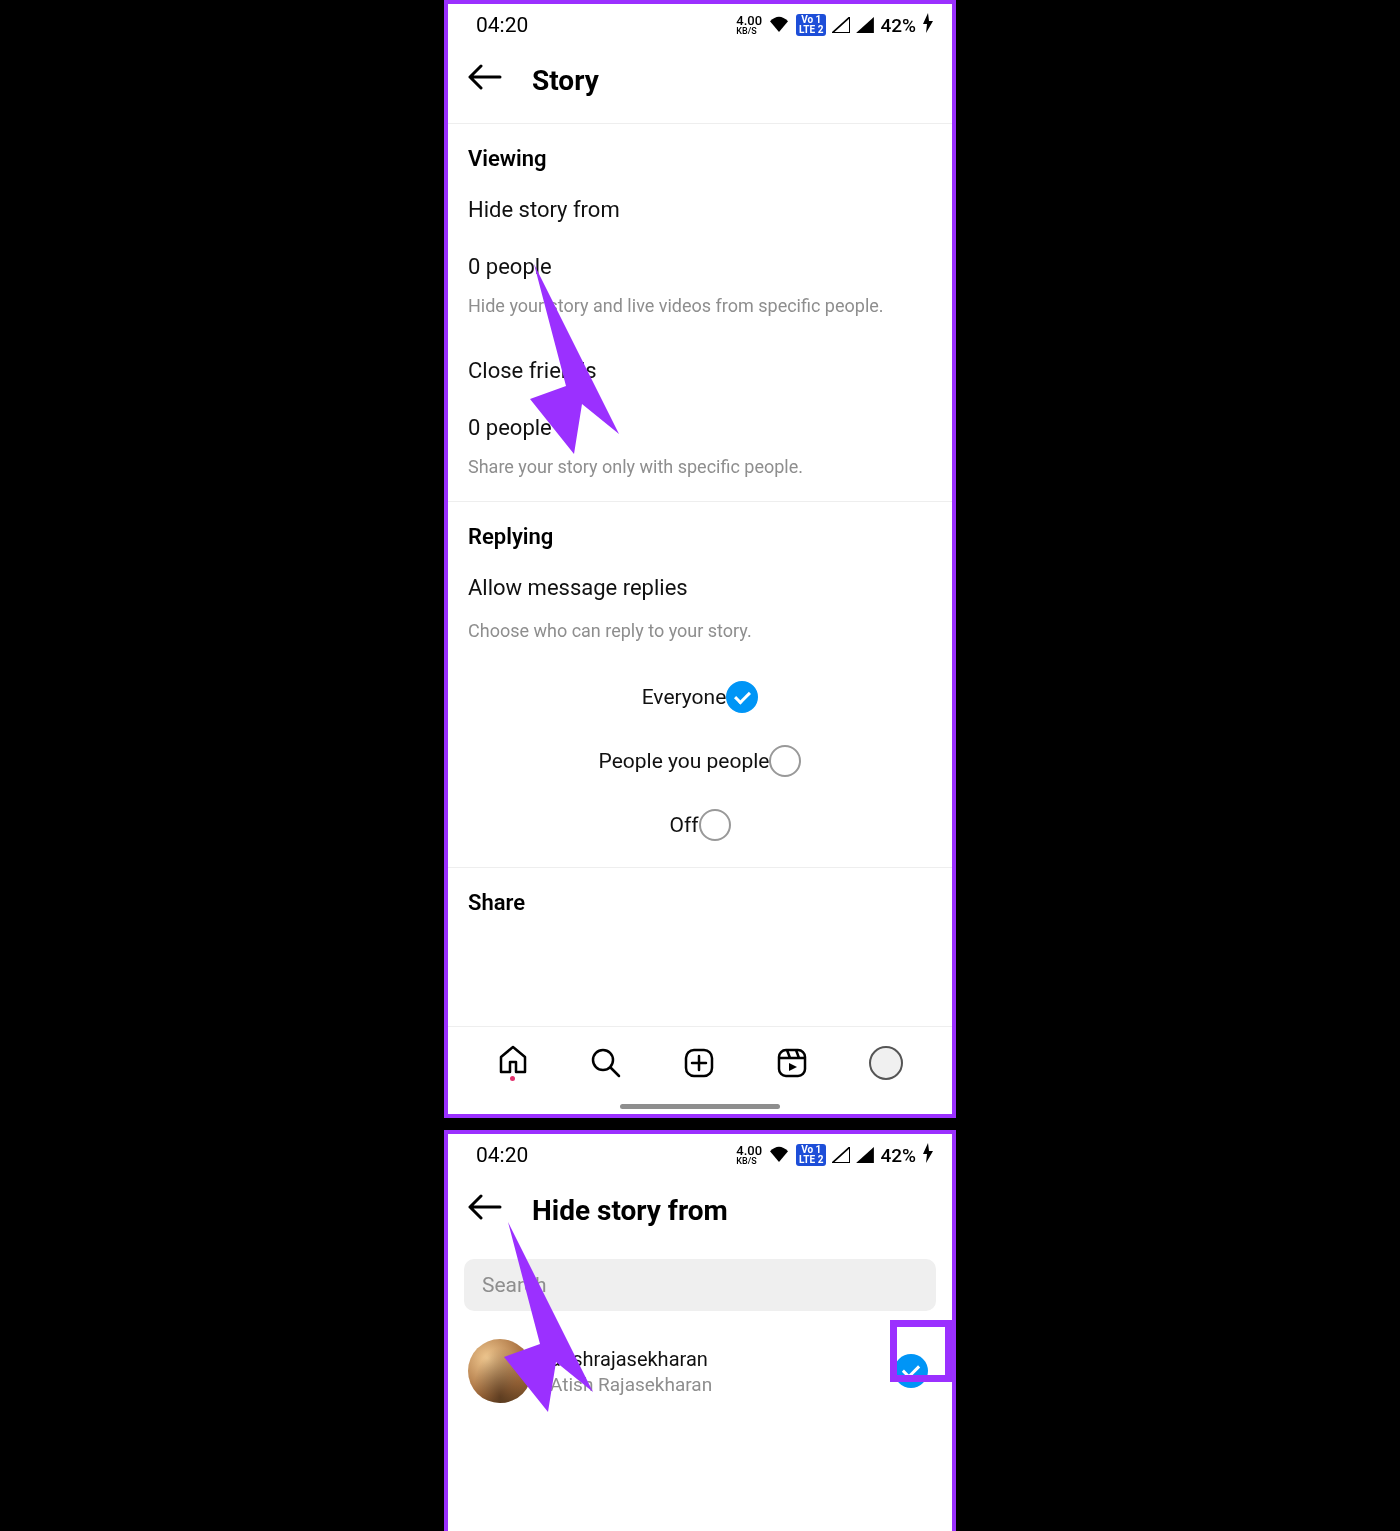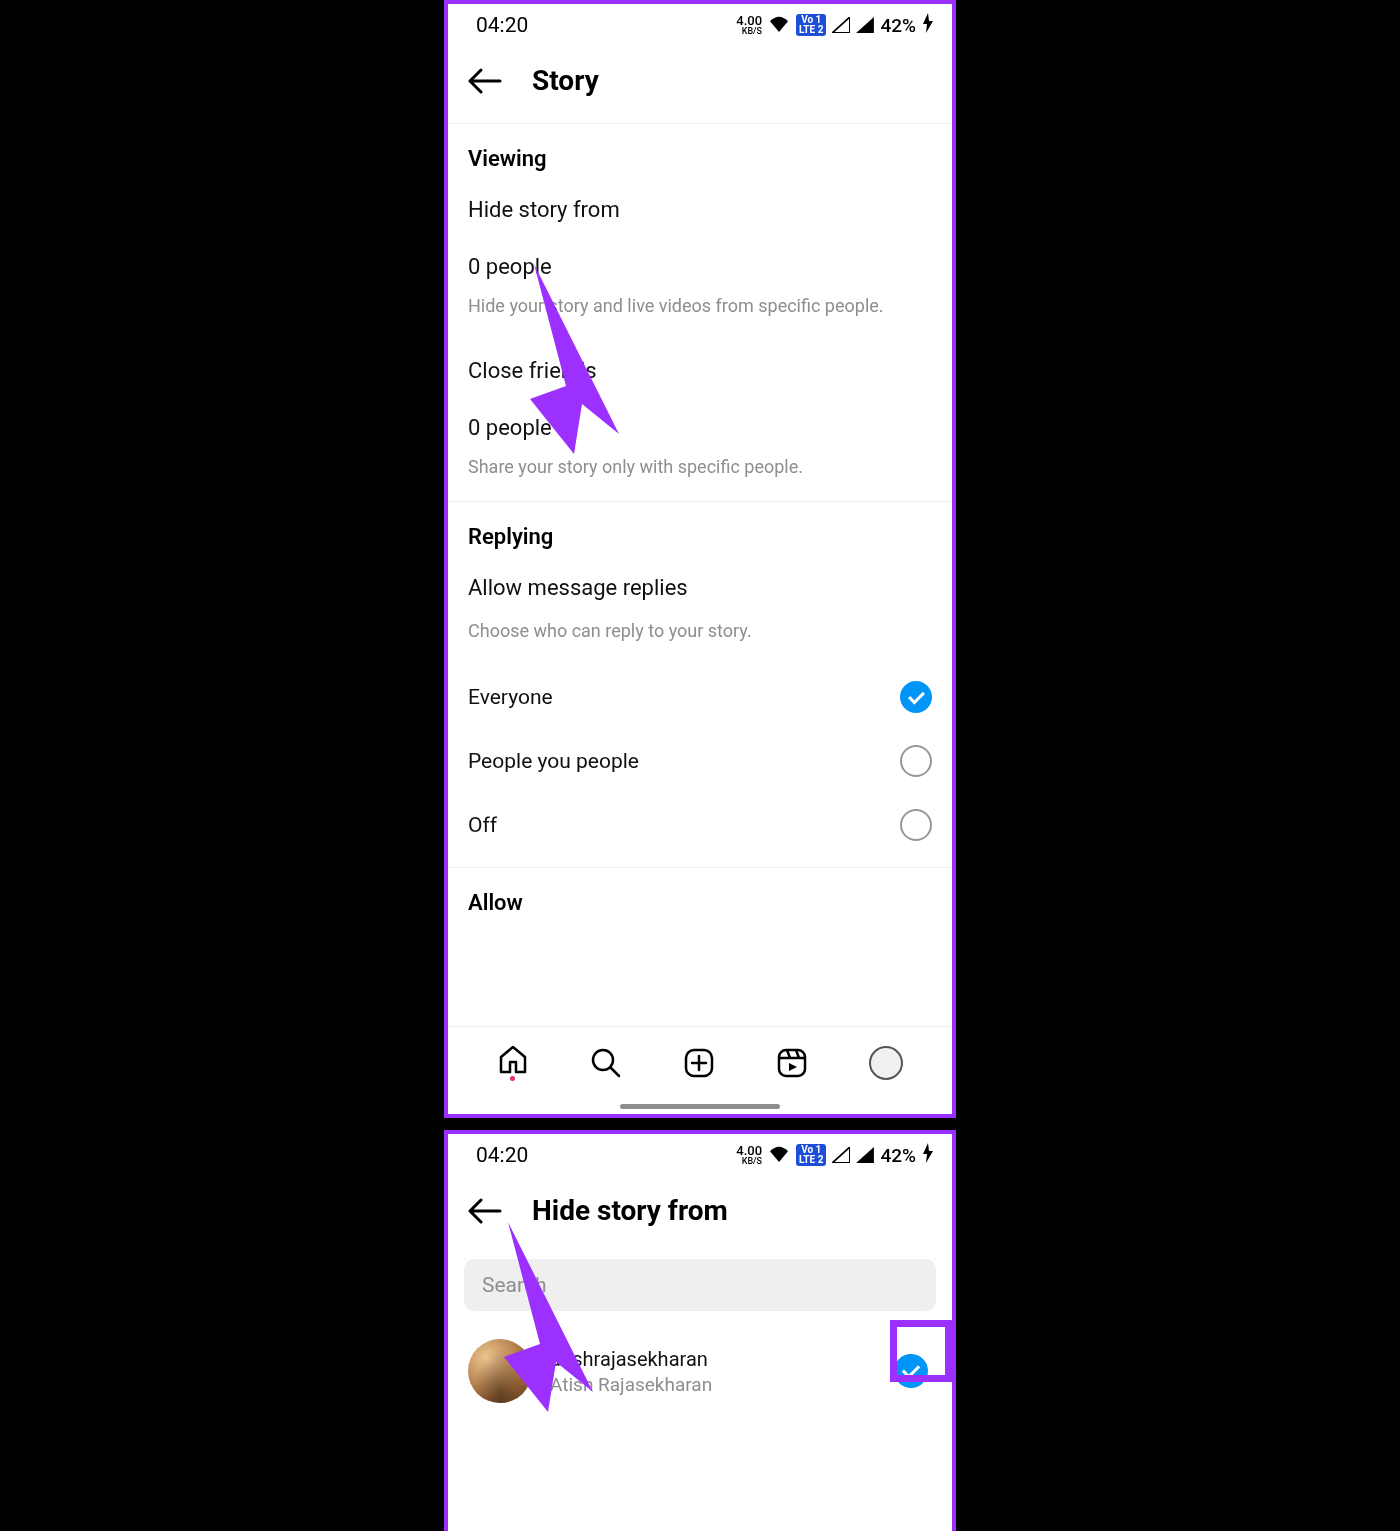--- a/index.html
+++ b/index.html
@@ -36,54 +36,53 @@
     font-size: 21px;
     color: #000;
   }
   .statusbar .right {
     display: flex;
     align-items: center;
     gap: 6px;
     font-size: 16px;
     font-weight: 500;
   }
-  .kbs { font-size: 9px; line-height: 1; display: flex; flex-direction: column; align-items:flex-end; }
+  .kbs { font-size: 9px; line-height: 1; display: flex; flex-direction: column; align-items:flex-start; }
   .kbs .top { font-size: 13px; }
   .badge2 {
     display:inline-flex; align-items:center; justify-content:center;
     background:#1d4ed8; color:#fff; font-size:10px; font-weight:700;
     padding:1px 3px; border-radius:3px; line-height:1; text-align:center; min-width:24px;
     white-space: pre;
   }
   .sigtri { display:inline-block; }
   .sigtri svg { display:block; }
   .batt { font-size: 19px; }
   
   .header {
     display: flex;
-    align-items: center;
     padding: 18px 20px 26px 20px;
     gap: 30px;
   }
   .back-arrow svg { display:block; }
   .header h1 { font-size: 28px; font-weight: 700; }
   
   .divider { height: 1px; background: #eee; }
   .section-title {
     font-size: 22px; font-weight: 600; color: #000;
     padding: 22px 20px 8px 20px;
   }
   .item {
     padding: 18px 20px 0 20px;
   }
   .item-title { font-size: 22px; color: #111; padding-bottom: 6px; }
   .item-value { font-size: 22px; color: #111; padding: 26px 20px 6px 20px; }
   .item-desc { font-size: 18px; color: #8e8e8e; padding: 10px 20px 24px 20px; }
   .radio-row {
-    display: flex; align-items: center; justify-content: space-between;
+    display: flex; align-items: center; justify-content: center;
     padding: 16px 20px;
   }
   .radio-row .label { font-size: 21px; color: #111; }
   .radio-circle {
     width: 32px; height: 32px; border-radius: 50%;
     border: 2.5px solid #999;
     display: flex; align-items: center; justify-content: center;
   }
   .radio-circle.selected {
     background: #0095f6; border-color: #0095f6;
@@ -237,21 +236,21 @@
   <div class="radio-row">
     <span class="label">People you people</span>
     <span class="radio-circle"></span>
   </div>
   <div class="radio-row">
     <span class="label">Off</span>
     <span class="radio-circle"></span>
   </div>
 
   <div class="divider" style="margin-top:10px"></div>
-  <div class="section-title">Allow</div>
+  <div class="section-title">Share</div>
 
   <div class="spacer"></div>
 
   <div class="nav">
     <span class="nav-item" style="position:relative;display:flex;flex-direction:column;align-items:center;">
       <svg width="32" height="30" viewBox="0 0 32 30">
             <path d="M4 28 L4 13 L16 3 L28 13 L28 28 L19 28 L19 18 L13 18 L13 28 Z" fill="none" stroke="#000" stroke-width="2.5" stroke-linejoin="round"></path>
           </svg>
       <span class="home-dot" style="position:static"></span>
     </span>

